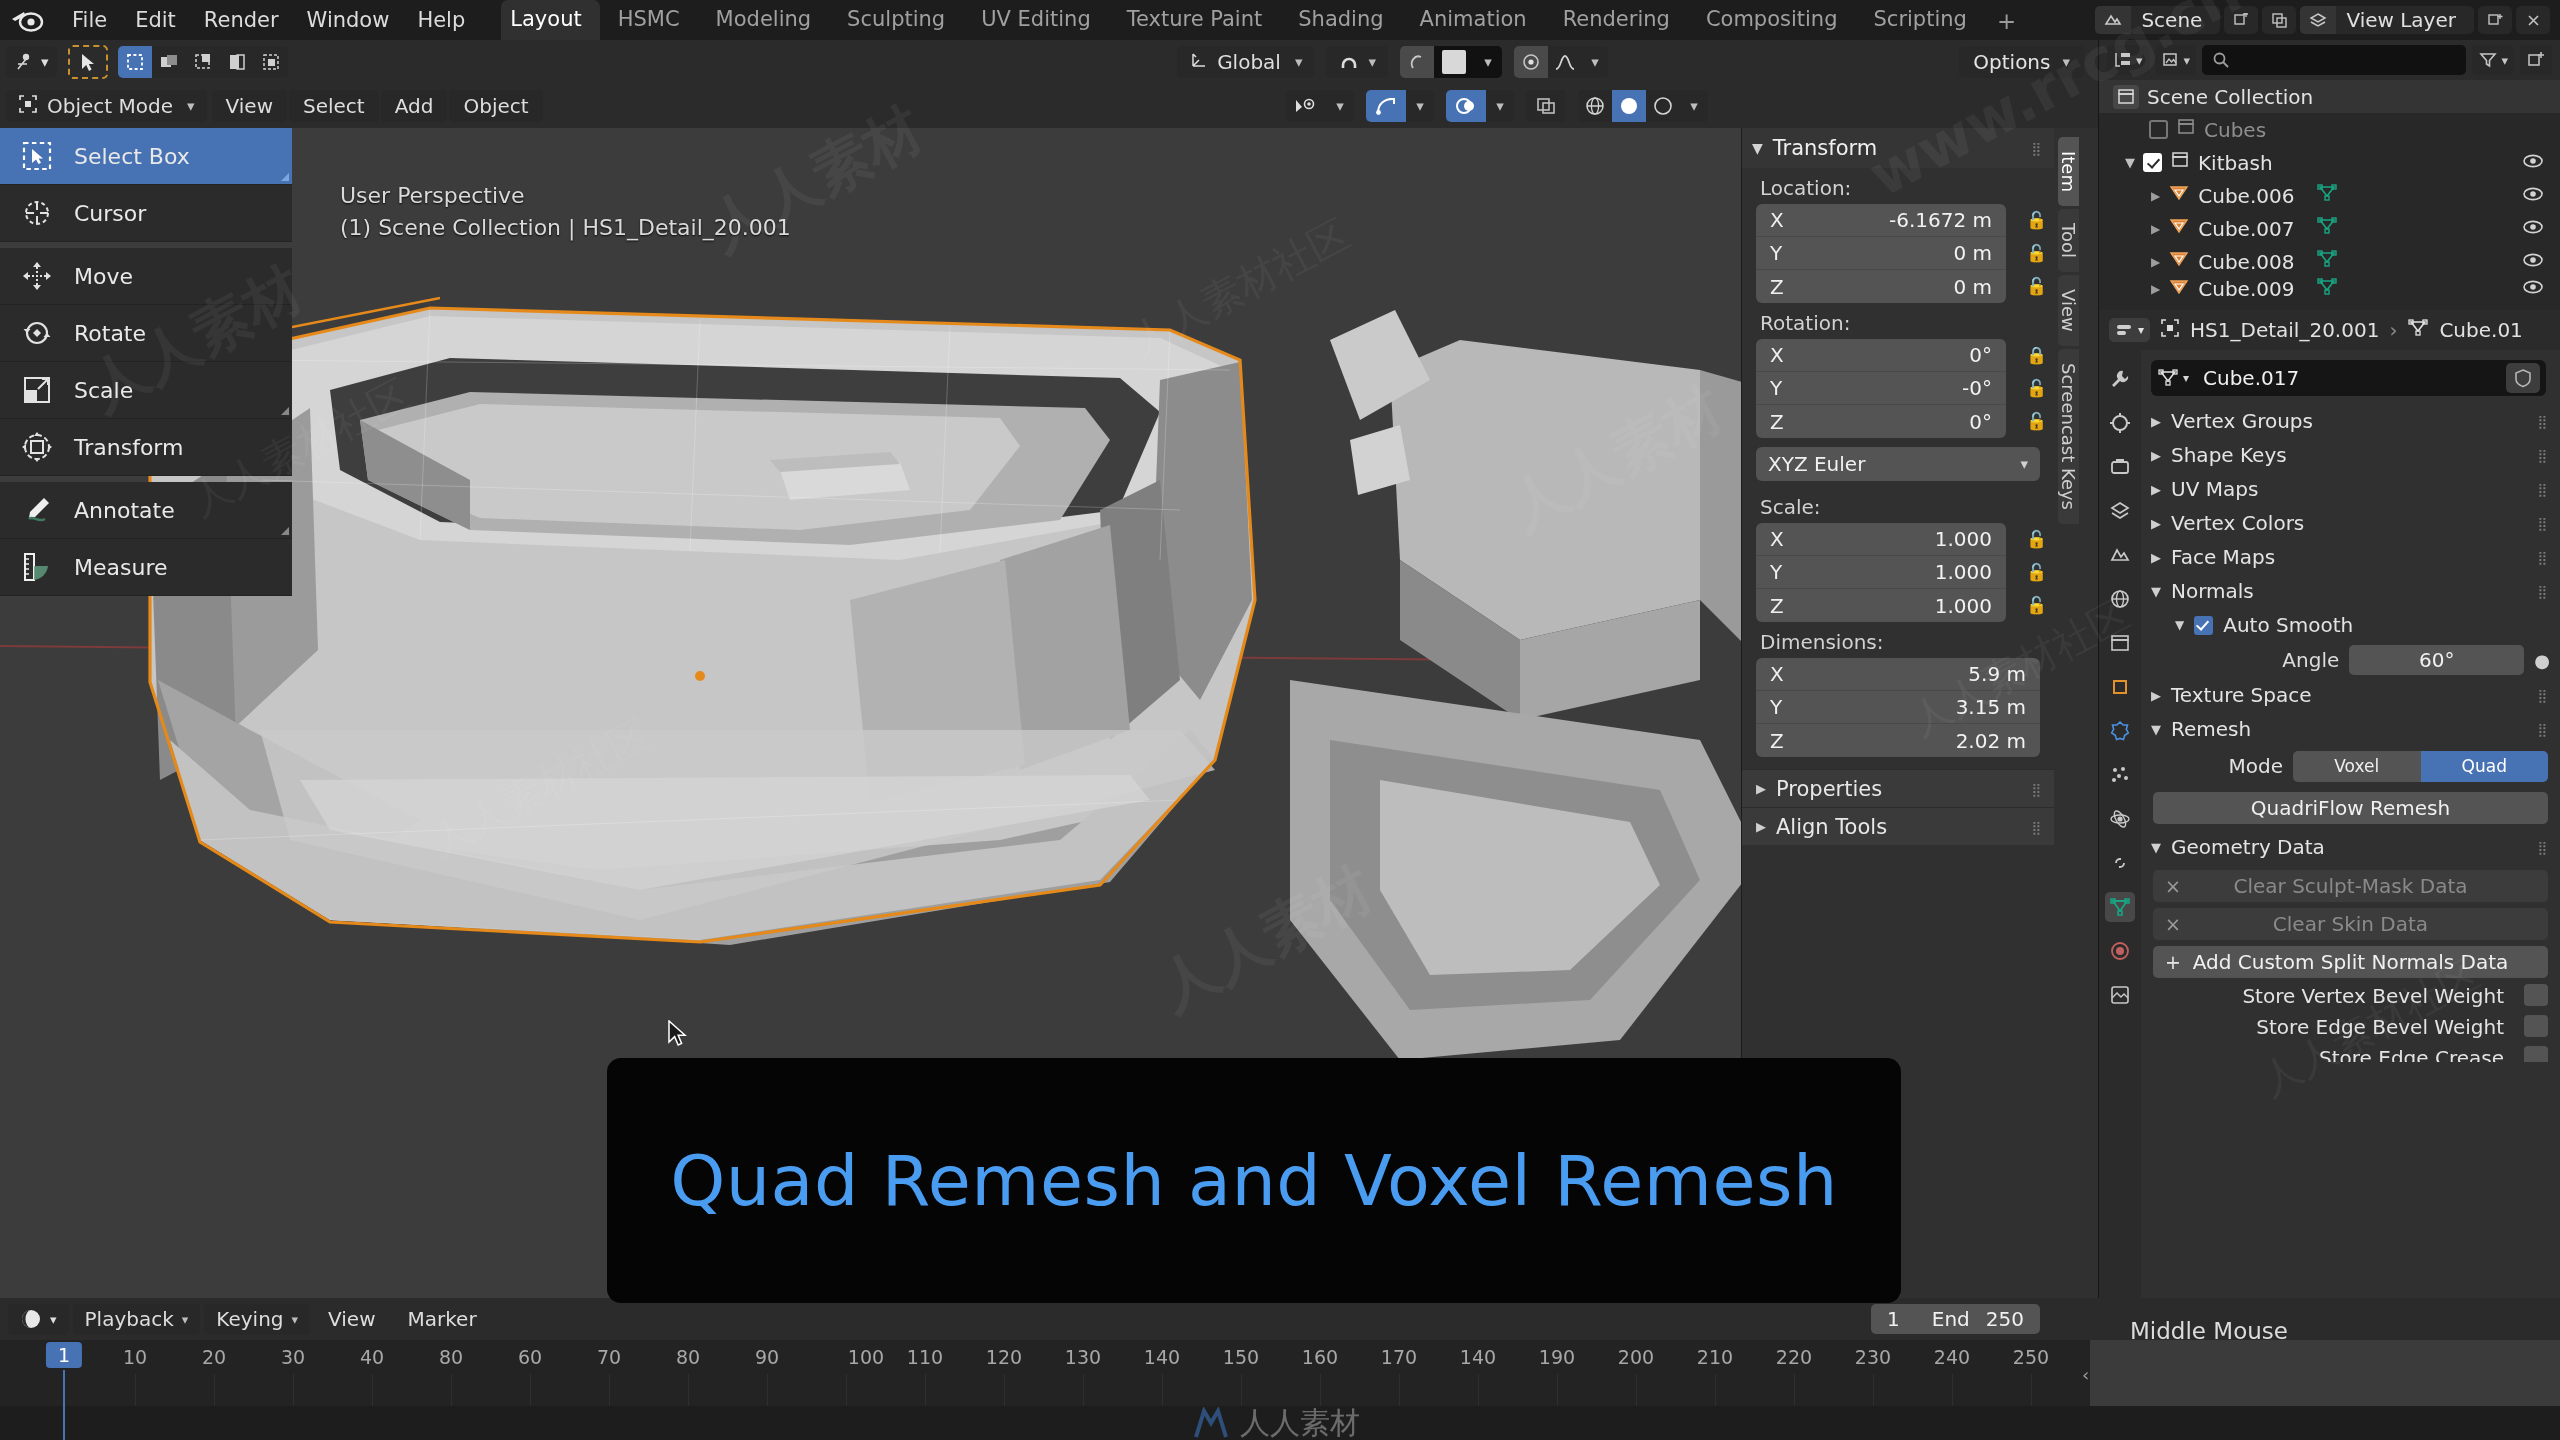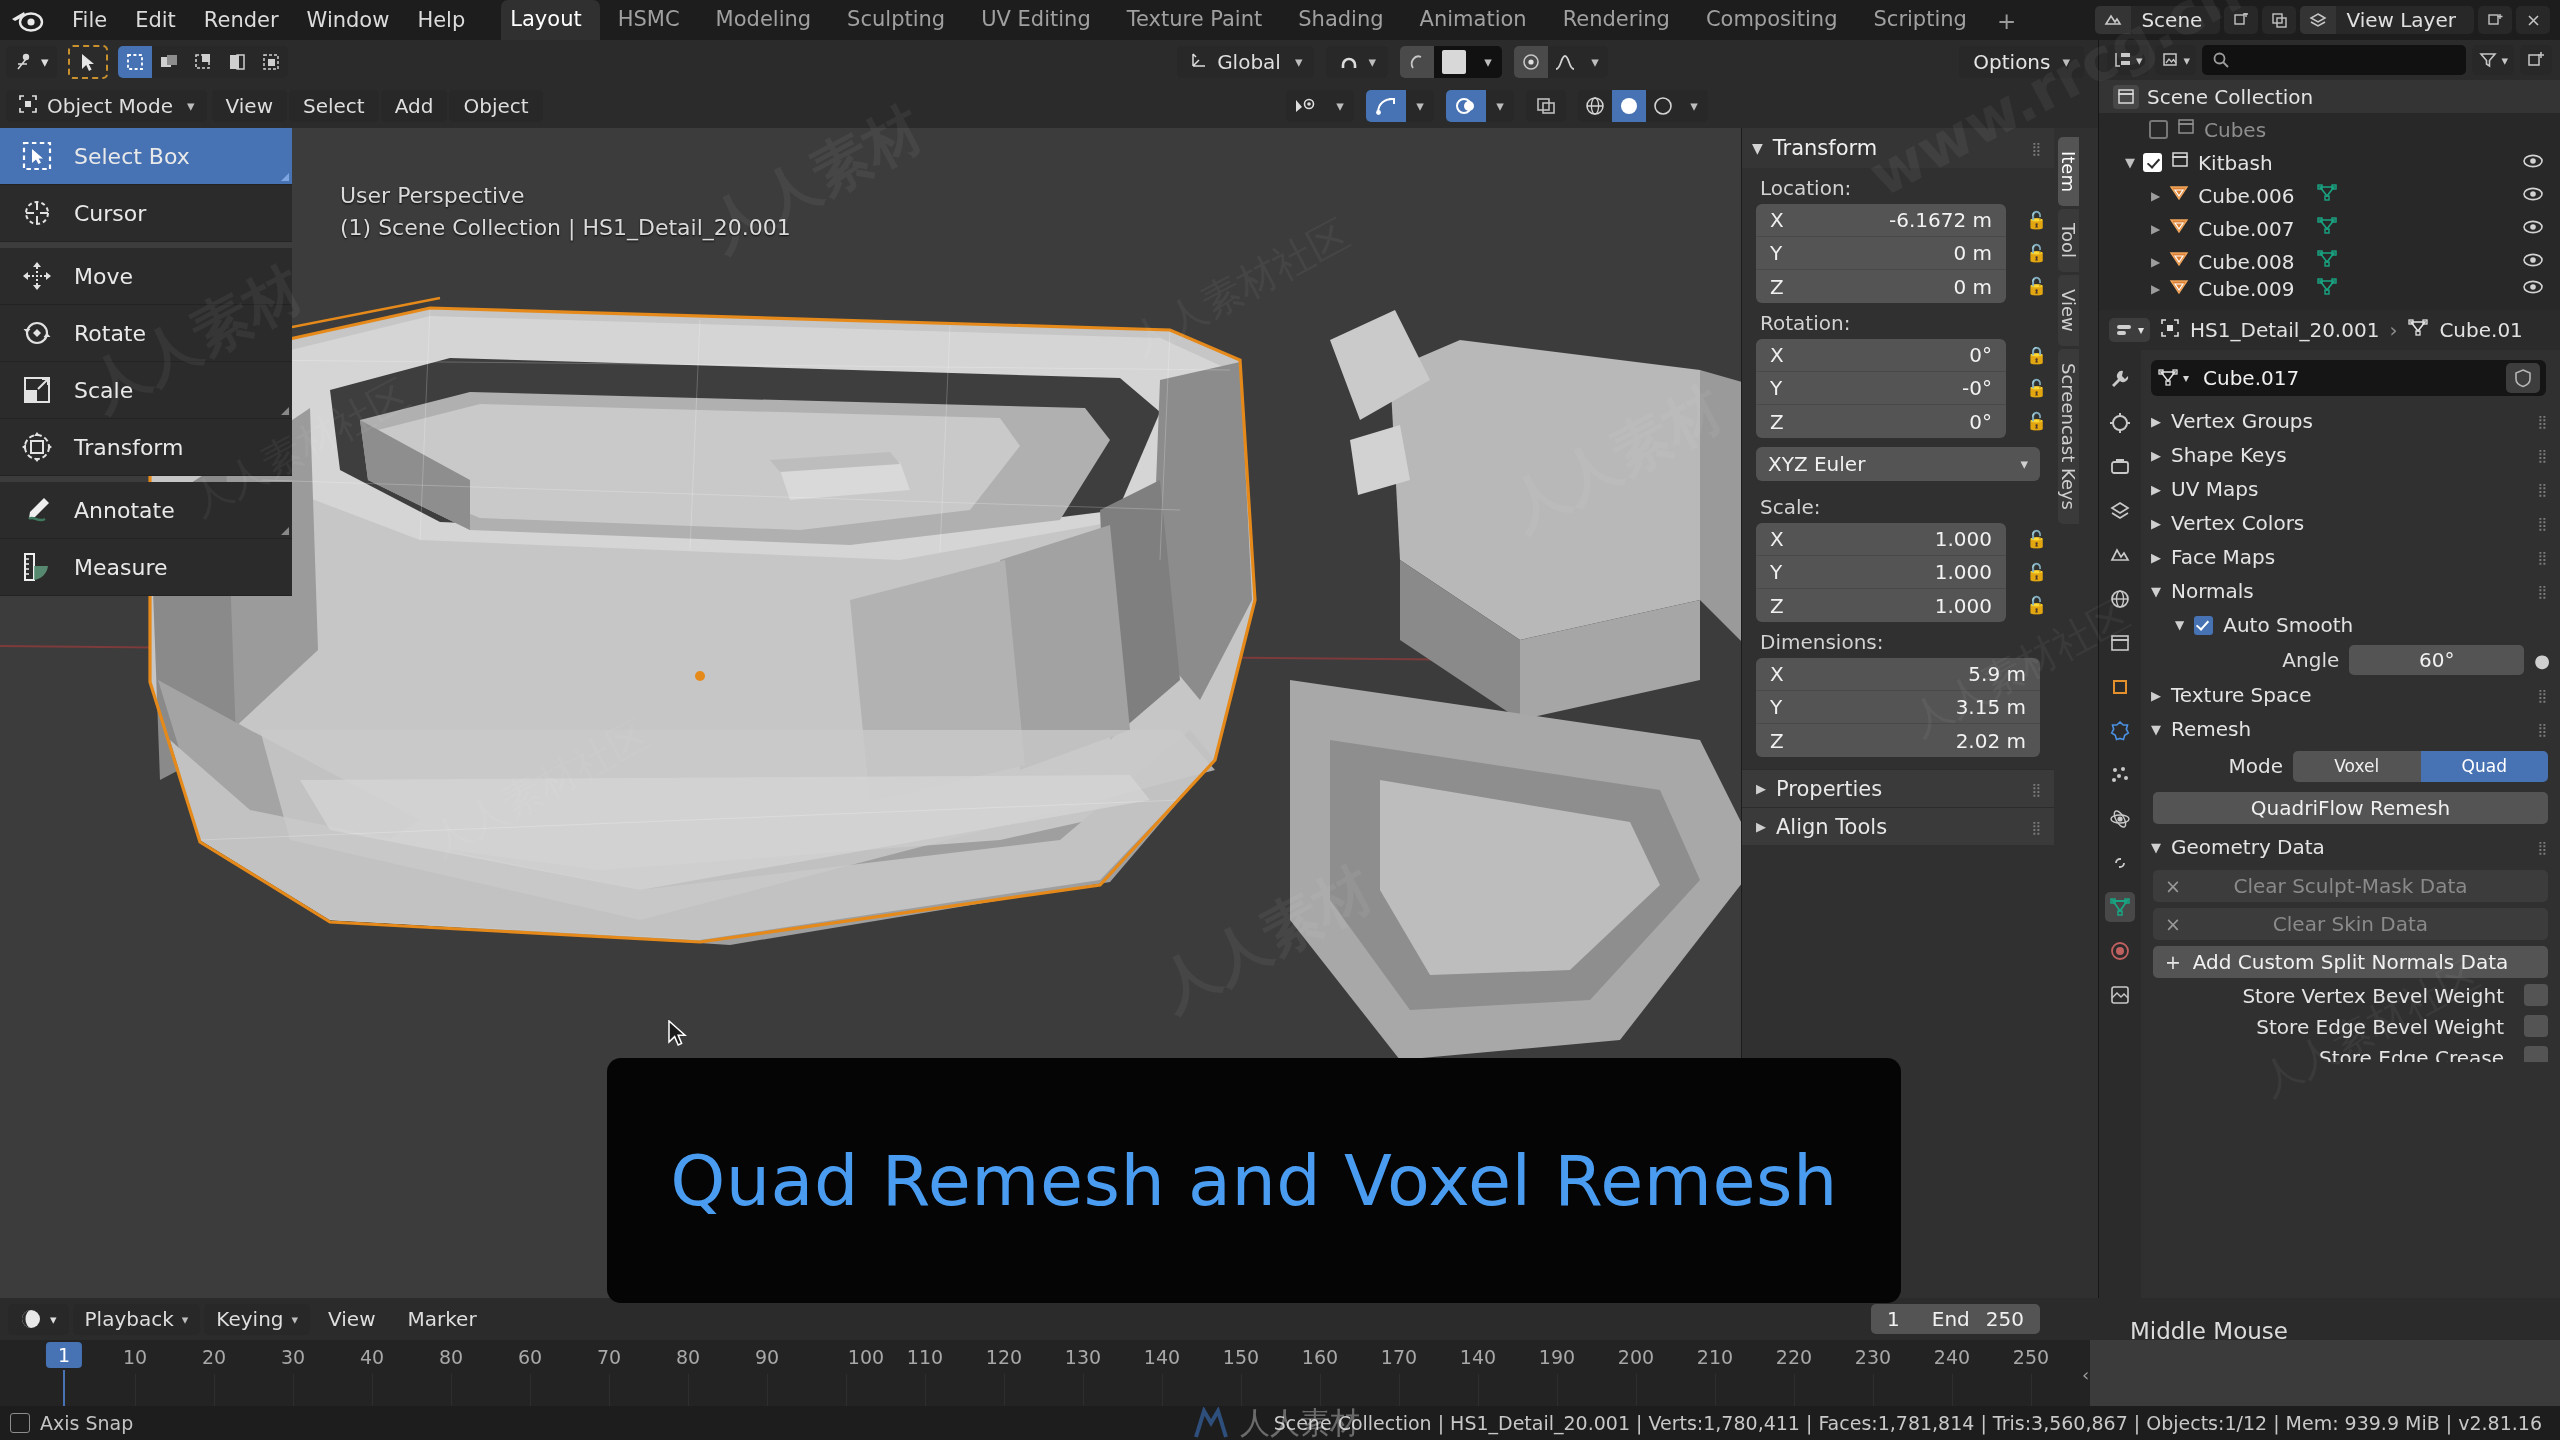--- a/index.html
+++ b/index.html
@@ -1349,27 +1349,20 @@
 
   <div class="banner">
     <div class="banner-text">Quad Remesh and Voxel Remesh</div>
   </div>
   <div class="cursor-arrow">
     <svg width="24" height="30" viewBox="0 0 24 30">
         <path d="M2 1 L2 22 L7.6 16.6 L11.2 25 L14.6 23.4 L11.2 15.3 L18 15.3 Z" fill="#1b1b1b" stroke="#ffffff" stroke-width="1.5"></path>
       </svg>
   </div>
 
-  <div class="statusbar">
-    <div class="sb-left">
-      <span class="sb-key"></span>
-      <span>Axis Snap</span>
-    </div>
-    <div class="sb-right">Scene Collection | HS1_Detail_20.001 | Verts:1,780,411 | Faces:1,781,814 | Tris:3,560,867 | Objects:1/12 | Mem: 939.9 MiB | v2.81.16</div>
-  </div>
 
   <div class="wm" style="left:80px;  top:300px;">人人素材</div>
   <div class="wm2" style="left:180px; top:420px;">人人素材社区</div>
   <div class="wm" style="left:700px;  top:140px;">人人素材</div>
   <div class="wm2" style="left:1120px;top:260px;">人人素材社区</div>
   <div class="wm" style="left:1500px; top:420px;">人人素材</div>
   <div class="wm2" style="left:420px; top:760px;">人人素材社区</div>
   <div class="wm" style="left:1150px; top:900px;">人人素材</div>
   <div class="wm2" style="left:1900px;top:640px;">人人素材社区</div>
   <div class="wm2" style="left:2250px;top:1000px;">人人素材社区</div>

